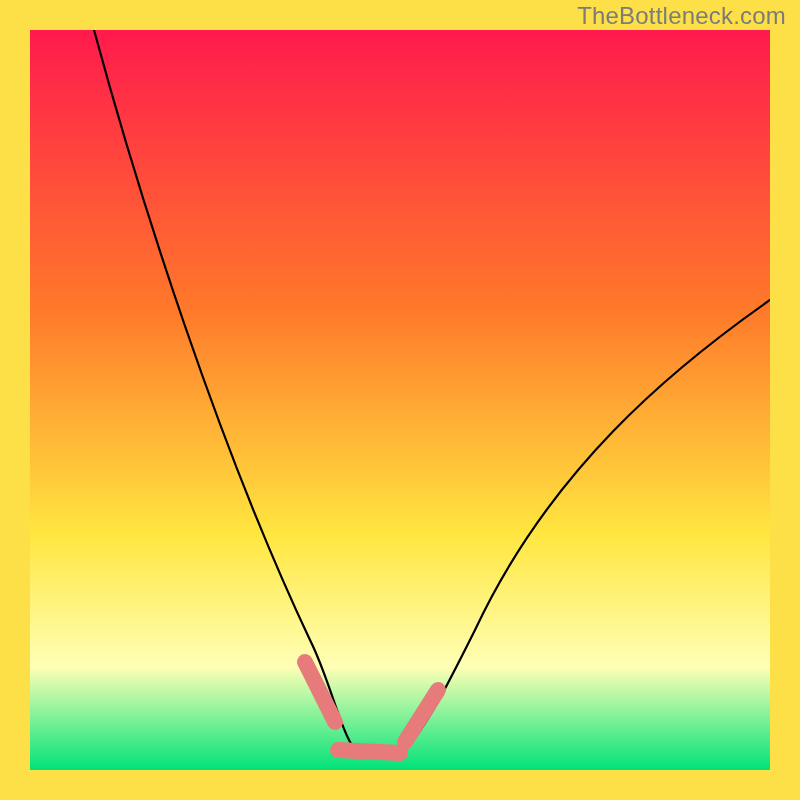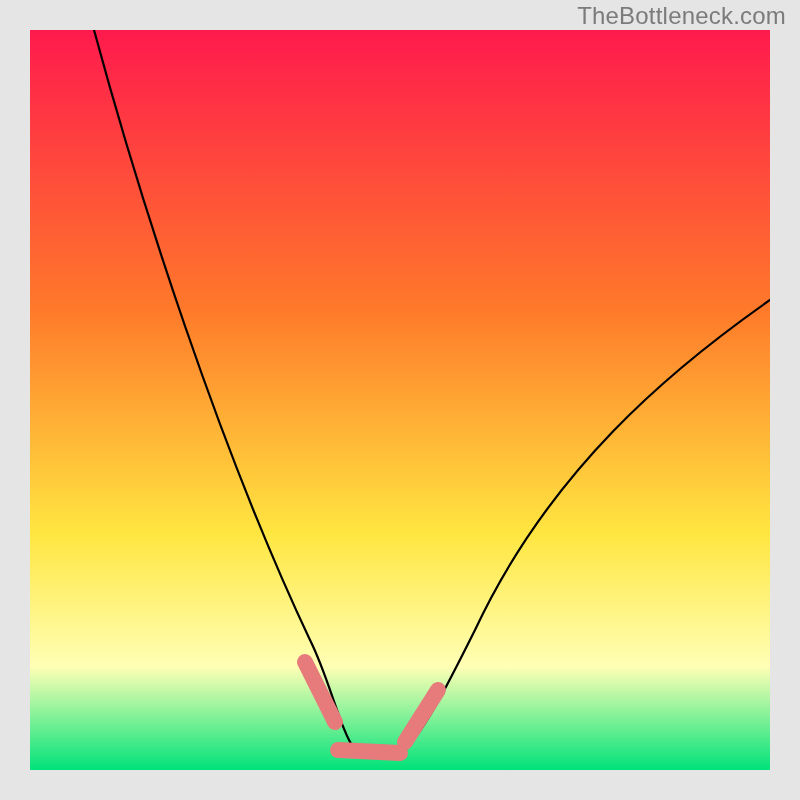--- a/index.html
+++ b/index.html
@@ -10,21 +10,21 @@
     background: #000000;
     overflow: hidden;
     font-family: Arial, Helvetica, sans-serif;
   }
   .frame {
     position: absolute;
     left: 0;
     top: 0;
     width: 800px;
     height: 800px;
-    background: #e5e5e5;
+    background: #fde047;
   }
   .watermark {
     position: absolute;
     top: 2px;
     right: 14px;
     color: #7b7b7b;
     font-size: 24px;
     letter-spacing: 0.2px;
     font-weight: 400;
     user-select: none;

